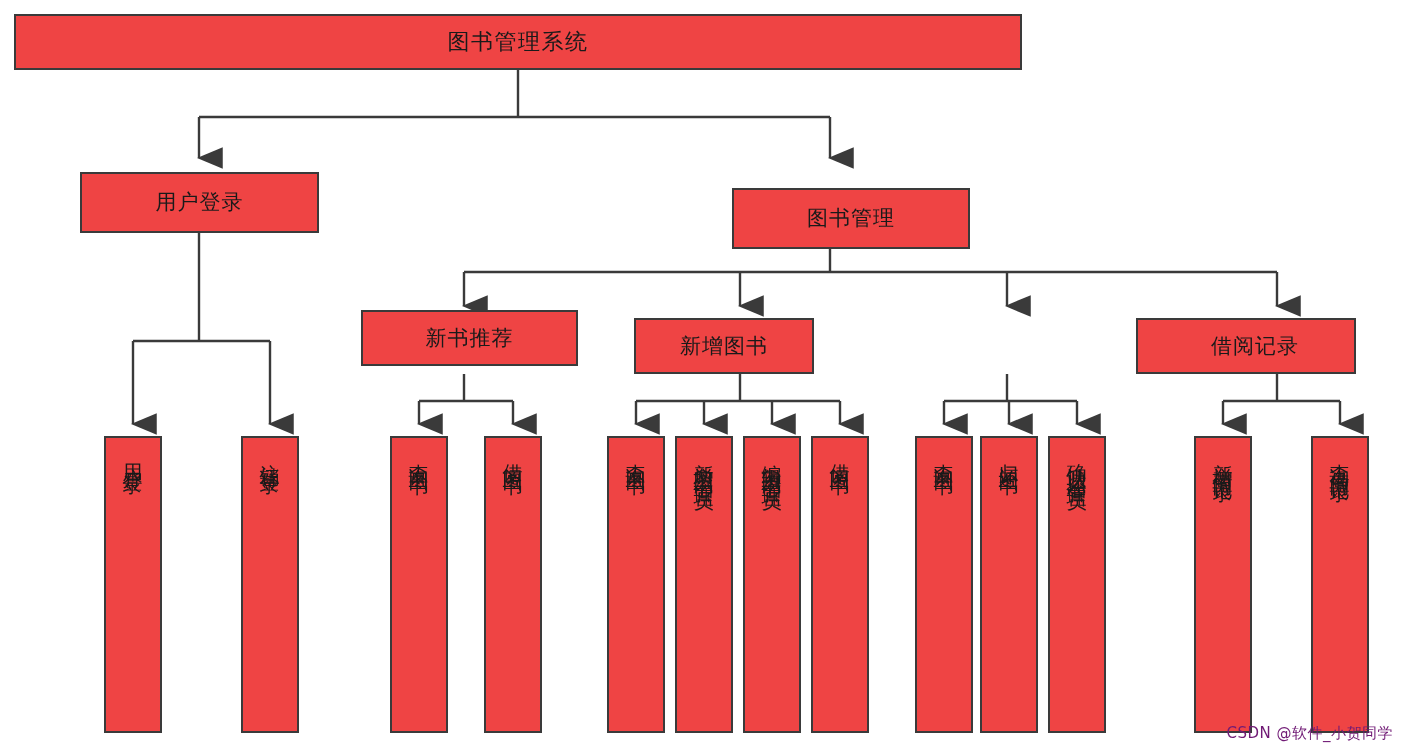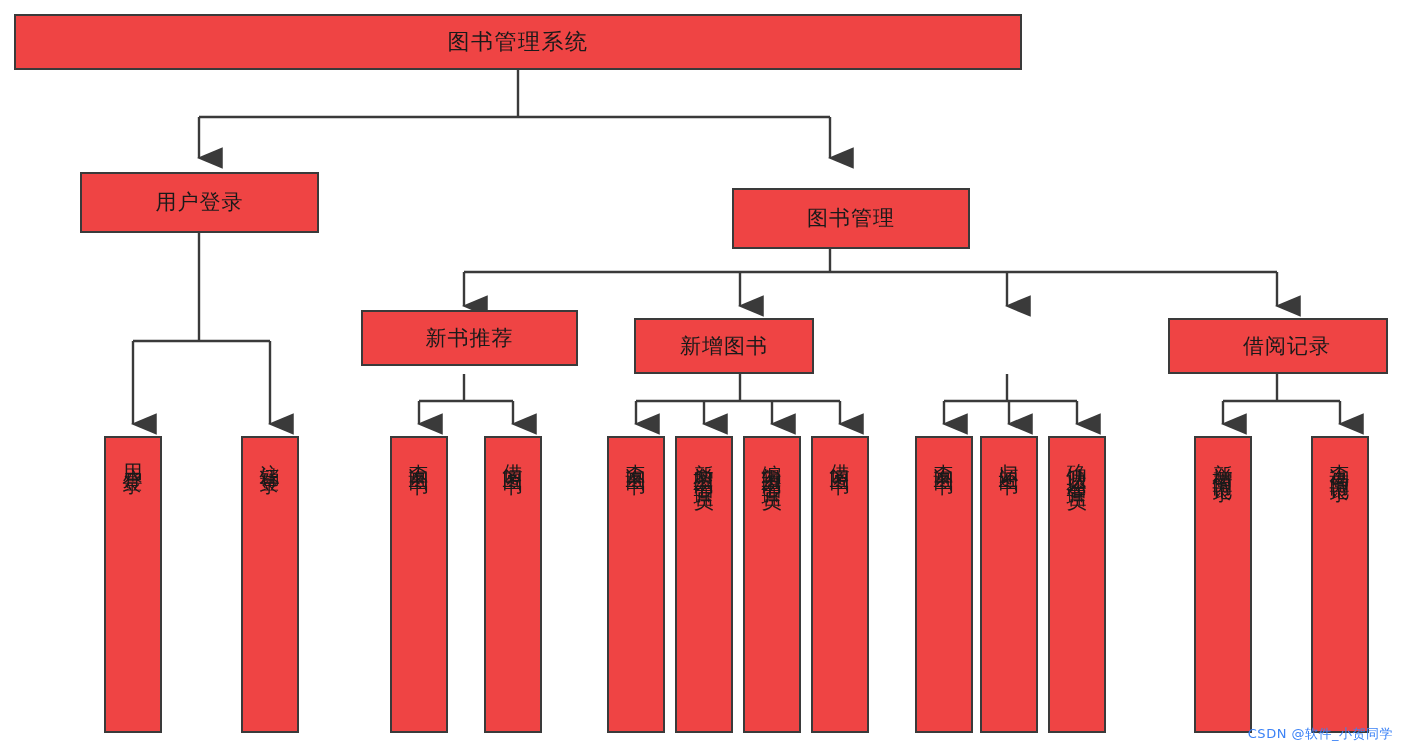--- a/index.html
+++ b/index.html
@@ -69,22 +69,22 @@
   #wires line, #wires polyline {
     stroke: #3a3a3a;
     stroke-width: 2.4;
     fill: none;
   }
   
   #watermark {
     position: absolute;
     right: 12px;
     bottom: 4px;
-    font-size: 13px;
-    color: #3b82f6;
+    font-size: 15px;
+    color: #701a75;
     letter-spacing: 0.5px;
     white-space: nowrap;
   }
 </style>
 </head>
 <body>
 
 <div id="canvas">
 
   <svg id="wires" viewBox="0 0 1405 747" width="1405" height="747">
@@ -149,21 +149,21 @@
 
   <div class="node h" style="left:361px; top:310px; width:217px; height:56px;">
     <span class="label">新书推荐</span>
   </div>
 
   <div class="node h" style="left:634px; top:318px; width:180px; height:56px;">
     <span class="label">新增图书</span>
   </div>
 
 
-  <div class="node h" style="left:1168px; top:318px; width:220px; height:56px;padding-left:18px;">
+  <div class="node h" style="left:1136px; top:318px; width:220px; height:56px;padding-left:18px;">
     <span class="label">借阅记录</span>
   </div>
 
   <div class="node v" style="left:104px; top:436px; width:58px; height:297px;">
     <span class="label">用户登录</span>
   </div>
 
   <div class="node v" style="left:241px; top:436px; width:58px; height:297px;">
     <span class="label">注销登录</span>
   </div>

